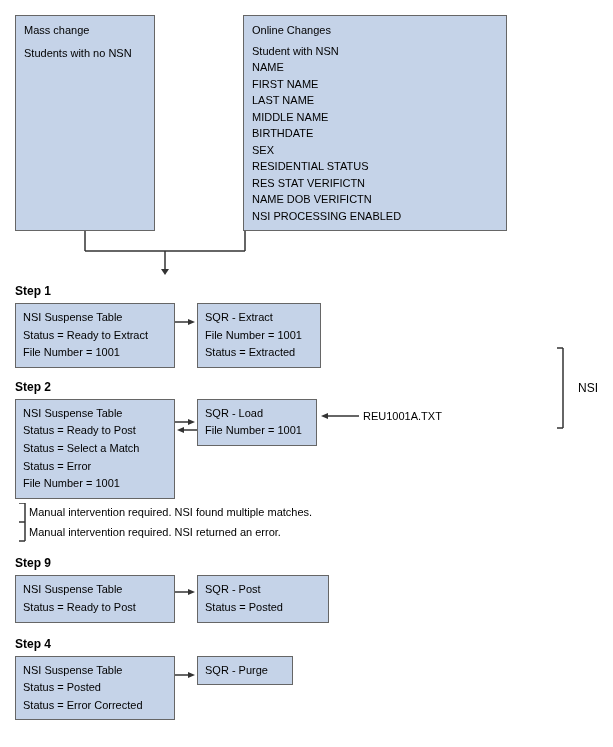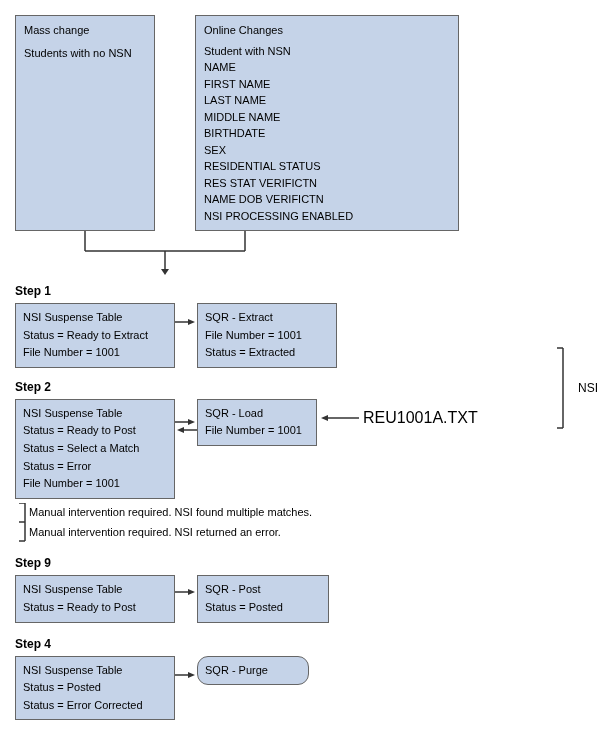--- a/index.html
+++ b/index.html
@@ -12,21 +12,21 @@
       padding: 15px;
       color: #000;
     }
     .diagram {
       position: relative;
       width: 583px;
     }
     
     .top-row {
       display: flex;
-      gap: 40px;
+      gap: 88px;
       margin-bottom: 0;
     }
     .box {
       background: #c5d3e8;
       border: 1px solid #666;
       padding: 6px 8px;
       font-size: 11px;
       line-height: 1.5;
     }
     .box-mass-change {
@@ -47,27 +47,27 @@
       margin-bottom: 5px;
     }
     .box-small {
       background: #c5d3e8;
       border: 1px solid #666;
       padding: 5px 7px;
       font-size: 11px;
       line-height: 1.6;
     }
     .step1-left { width: 160px; }
-    .step1-right { width: 140px; }
+    .step1-right { width: 124px; }
     .step2-left { width: 160px; }
     .step2-right { width: 120px; }
     .step3-left { width: 160px; }
     .step3-right { width: 132px; }
     .step4-left { width: 160px; }
-    .step4-right { width: 112px; border-radius: 11px; }
+    .step4-right { width: 96px; }
   </style>
 </head>
 <body>
 
 <div class="diagram">
 
   <div class="top-row">
 
     <div class="box box-mass-change">
       <div style="margin-bottom:6px;">Mass change</div>
@@ -170,21 +170,21 @@
       <div class="box-small step2-right">
         <div>SQR - Load</div>
         <div>File Number = 1001</div>
       </div>
 
       <div style="display:flex;align-items:center;padding-top:10px;margin-left:4px;">
         <svg width="40" height="14">
           <line x1="38" y1="7" x2="4" y2="7" stroke="#333" stroke-width="1.5"></line>
           <polygon points="7,4 0,7 7,10" fill="#333"></polygon>
         </svg>
-        <span style="font-size:16px;margin-left:2px;white-space:nowrap;">REU1001A.TXT</span>
+        <span style="font-size:11px;margin-left:2px;white-space:nowrap;">REU1001A.TXT</span>
       </div>
     </div>
 
     <div style="position:relative; margin-top:4px; margin-left:0;">
       <svg width="15" height="40" style="position:absolute;left:0;top:0;">
         <line x1="10" y1="0" x2="10" y2="38" stroke="#333" stroke-width="1.5"></line>
         <line x1="10" y1="0" x2="4" y2="0" stroke="#333" stroke-width="1.5"></line>
         <line x1="10" y1="19" x2="4" y2="19" stroke="#333" stroke-width="1.5"></line>
         <line x1="10" y1="38" x2="4" y2="38" stroke="#333" stroke-width="1.5"></line>
       </svg>

